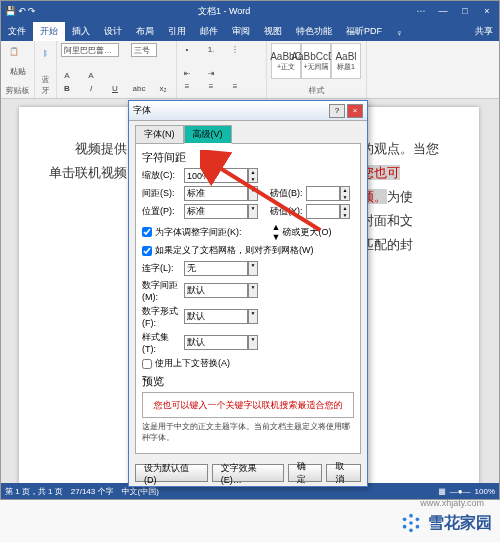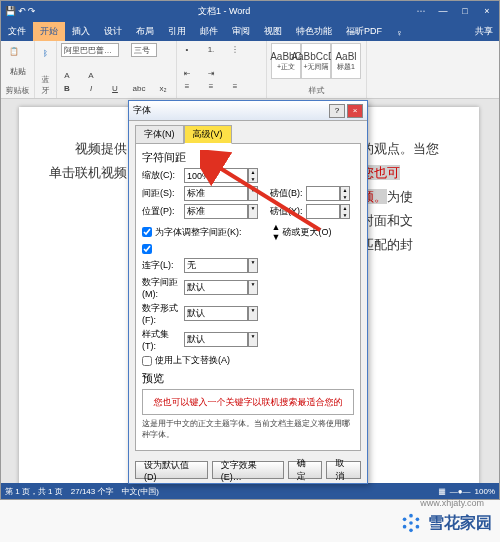--- a/index.html
+++ b/index.html
@@ -4,21 +4,21 @@
 <style>
 *{box-sizing:border-box;margin:0;padding:0;font-family:"Microsoft YaHei",sans-serif}
 body{width:500px;height:542px;background:#f8f8f8;position:relative;overflow:hidden}
 .app{width:500px;height:500px;background:#fff;position:relative;border:1px solid #999}
 .titlebar{height:20px;background:#2b579a;color:#fff;display:flex;align-items:center;font-size:9px;padding:0 4px}
 .titlebar .tctr{flex:1;text-align:center}
 .titlebar .tright{display:flex;gap:6px}
 .titlebar .wbtn{width:16px;text-align:center}
 .ribbon-tabs{height:20px;background:#2b579a;display:flex;align-items:flex-end;font-size:9px;color:#fff}
 .ribbon-tabs .rtab{padding:3px 7px}
-.ribbon-tabs .rtab.active{background:#fdba74;color:#2b579a}
+.ribbon-tabs .rtab.active{background:#ffffff;color:#2b579a}
 .ribbon-tabs .shr{margin-left:auto;padding:3px 6px}
 .ribbon{height:58px;background:#f3f3f3;border-bottom:1px solid #ccc;display:flex;font-size:8px;color:#444}
 .rgroup{border-right:1px solid #ddd;padding:2px 4px;display:flex;flex-direction:column;justify-content:space-between}
 .rgroup .glbl{text-align:center;font-size:8px;color:#666}
 .rgroup .grow{display:flex;gap:12px;align-items:center;flex-wrap:wrap}
 .bigbtn{width:26px;height:38px;display:flex;flex-direction:column;align-items:center;justify-content:center;font-size:8px}
 .bigbtn .ico{width:18px;height:18px;margin-bottom:1px}
 .fontbox{display:flex;flex-direction:column;gap:1px}
 .fdrop{height:14px;border:1px solid #aaa;background:#fff;font-size:8px;padding:0 2px;display:flex;align-items:center}
 .smbtn{width:12px;height:12px;border:1px solid transparent;display:flex;align-items:center;justify-content:center;font-size:8px}
@@ -32,21 +32,21 @@
 .page-content .red{color:#c00}
 .statusbar{position:absolute;bottom:0;left:0;right:0;height:16px;background:#2b579a;color:#fff;font-size:8px;display:flex;align-items:center;padding:0 4px;gap:8px}
 .statusbar .sr{margin-left:auto;display:flex;gap:4px;align-items:center}
 .dialog{position:absolute;top:100px;left:128px;width:240px;background:#f0f0f0;border:1px solid #4a7bc4;box-shadow:2px 2px 6px rgba(0,0,0,.3);font-size:9px}
 .dlg-title{height:20px;background:linear-gradient(#fff,#e0e8f4);border-bottom:1px solid #aaa;display:flex;align-items:center;padding:0 4px}
 .dlg-title .dct{display:flex;gap:2px;margin-left:auto}
 .dlg-title .dcb{width:16px;height:14px;border:1px solid #888;background:#e8e8e8;text-align:center;font-size:8px;line-height:12px}
 .dlg-title .dcb.close{background:#d44;color:#fff}
 .dlg-tabs{display:flex;padding:4px 6px 0;gap:0}
 .dlg-tabs .dtab{padding:2px 8px;border:1px solid #aaa;background:#e8e8e8;font-size:9px}
-.dlg-tabs .dtab.active{background:#fde047;border-bottom-color:#fff}
+.dlg-tabs .dtab.active{background:#14b8a6;border-bottom-color:#fff}
 .dlg-body{border:1px solid #aaa;margin:0 6px 6px;background:#fff;padding:6px;margin-top:-1px}
 .fgrp{margin-bottom:4px}
 .fgrp-title{font-size:11px;margin-bottom:3px}
 .frow{display:flex;align-items:center;margin-bottom:3px;font-size:9px}
 .frow label{width:42px;text-align:left;padding-right:3px}
 .frow .inp{height:15px;border:1px solid #888;background:#fff;padding:0 2px;display:flex;align-items:center}
 .frow .spin{width:10px;height:15px;border:1px solid #888;background:#eee;display:flex;flex-direction:column}
 .frow .spin div{flex:1;font-size:5px;text-align:center;line-height:6px}
 .frow .gap{width:12px}
 .frow label.r2{width:36px}
@@ -253,20 +253,21 @@
         <span>为字体调整字间距(K):</span>
         <div class="inp" style="width:26px;margin:0 2px"></div>
         <div class="spin">
             <div>▲</div>
             <div>▼</div>
           </div>
         <span style="margin-left:2px">磅或更大(O)</span>
       </div>
       <div class="chk">
         <input type="checkbox" checked="" style="">
+        <span>如果定义了文档网格，则对齐到网格(W)</span>
       </div>
     </div>
     <div class="fgrp">
       <div class="frow">
           <label>连字(L):</label>
           <div class="inp" style="width:64px">无</div>
           <div class="spin">
             <div>▼</div>
           </div>
         </div>

